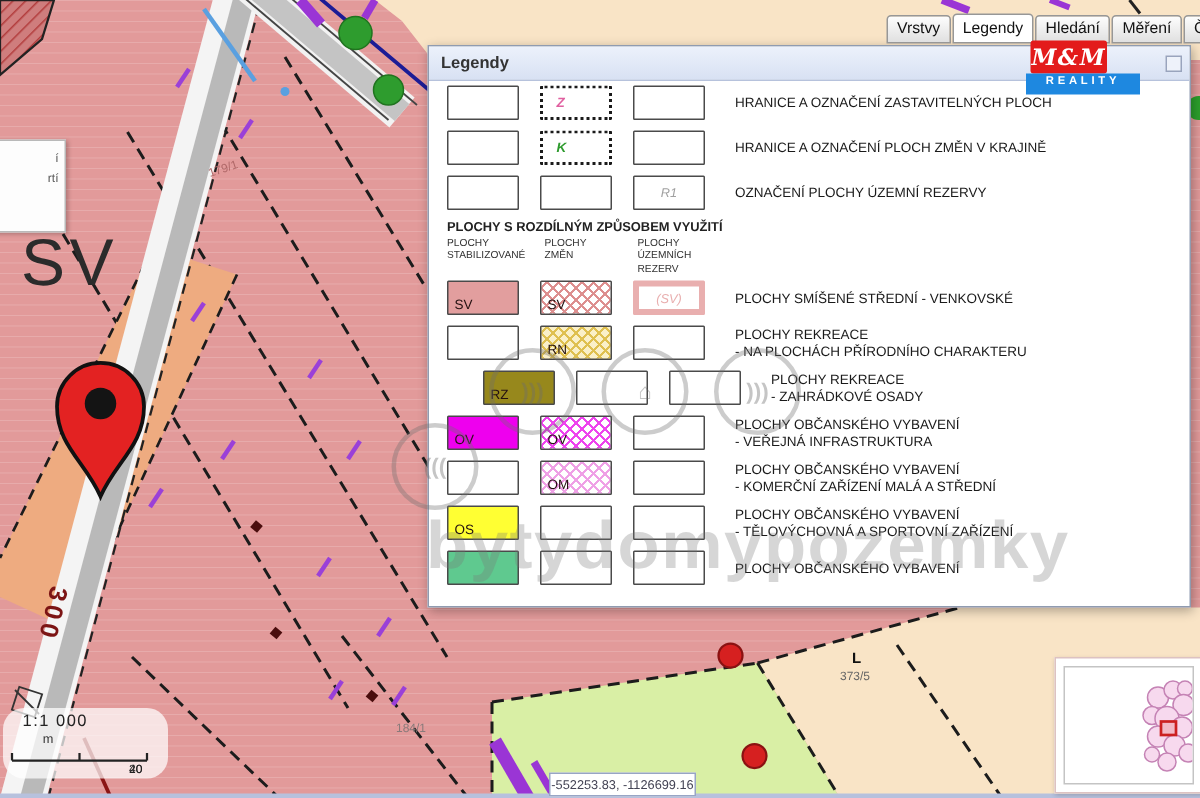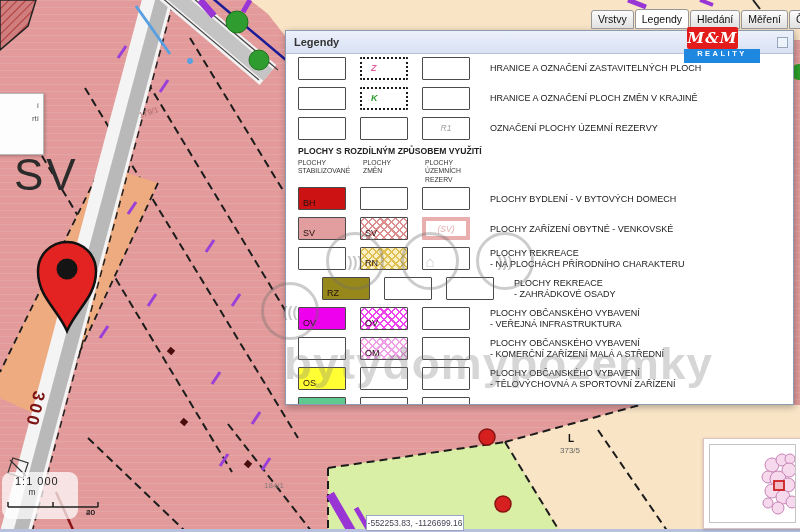--- a/index.html
+++ b/index.html
@@ -59,22 +59,22 @@
 
   
   #watermark{position:absolute;left:0;top:0;width:800px;height:532px;z-index:4;pointer-events:none;}
   .wm-circle{position:absolute;width:52px;height:52px;border:3px solid rgba(110,110,110,.35);
     border-radius:50%;display:flex;align-items:center;justify-content:center;
     color:rgba(110,110,110,.4);font-size:15px;font-weight:bold;}
   #wm-text{position:absolute;left:284px;top:336px;font-size:46px;font-weight:bold;
     color:rgba(120,120,120,.30);letter-spacing:1px;white-space:nowrap;transform:scaleY(.97);}
 
   
-  #scalebox{position:absolute;left:2px;top:472px;width:76px;height:47px;z-index:5;
-    background:rgba(255,255,255,.72);border-radius:9px;}
+  #scalebox{position:absolute;left:2px;top:472px;width:110px;height:47px;z-index:5;
+    background:rgba(255,255,255,.72);border-radius:14px;}
   #scale-ratio{font-size:11px;color:#222;padding:3px 0 0 13px;letter-spacing:1px;}
   #scale-unit{font-size:8.5px;color:#333;text-align:center;width:60px;}
   #scalebar{position:absolute;left:3px;top:29px;}
   #scale-ticks .tick{position:absolute;top:36px;font-size:8px;color:#222;}
   #scale-ticks .tick:nth-child(1){left:36px;margin-left:48px;}
   #scale-ticks .tick:nth-child(2){left:84px;}
 
   
   #coords{position:absolute;left:366px;top:515px;width:96px;height:14px;background:#fff;
     border:1px solid #98a5c5;font-size:8.5px;color:#445;text-align:center;line-height:14px;z-index:6;}
@@ -275,45 +275,31 @@
           <div>PLOCHY</div>
           <div>ZMĚN</div>
         </span>
         <span class="col">
           <div>PLOCHY ÚZEMNÍCH</div>
           <div>REZERV</div>
         </span>
       </div>
     <div id="legend-zones">
         <div class="legend-row z">
-          <div class="swb fill" style="--c: #cc1212; background: rgb(204, 18, 18);">
-            <span class="swl filll">BH</span>
-          </div>
-          <div class="swb empty">
-            <span class="swl emptyl"></span>
-          </div>
-          <div class="swb empty">
-            <span class="swl emptyl"></span>
-          </div>
-          <div class="legend-label">
-            <div>PLOCHY BYDLENÍ - V BYTOVÝCH DOMECH</div>
-          </div>
-        </div>
-        <div class="legend-row z">
           <div class="swb fill" style="--c: #e29e9e; background: rgb(226, 158, 158);">
             <span class="swl filll">SV</span>
           </div>
           <div class="swb hatch" style="--c: #dd8f8f;">
             <span class="swl hatchl">SV</span>
           </div>
           <div class="swb reserve" style="--c: #e9afaf;">
             <span class="swl reservel">(SV)</span>
           </div>
           <div class="legend-label">
-            <div>PLOCHY ZAŘÍZENÍ OBYTNÉ - VENKOVSKÉ</div>
+            <div>PLOCHY SMÍŠENÉ STŘEDNÍ - VENKOVSKÉ</div>
           </div>
         </div>
         <div class="legend-row z">
           <div class="swb empty">
             <span class="swl emptyl"></span>
           </div>
           <div class="swb hatch" style="--c: #dfc050; --bg: #faf0c8;">
             <span class="swl hatchl">RN</span>
           </div>
           <div class="swb empty">

